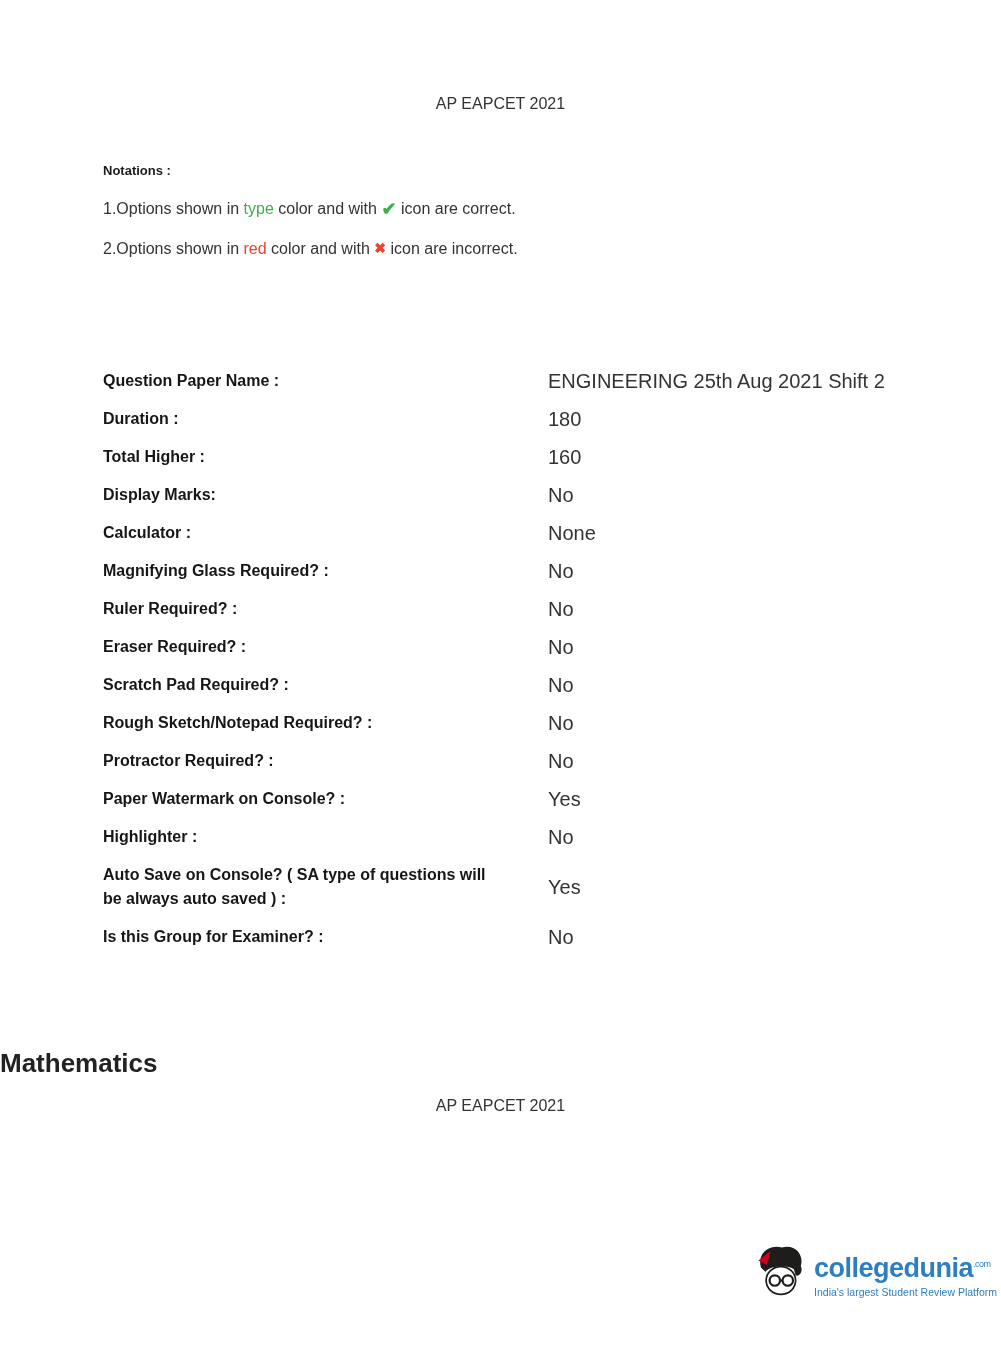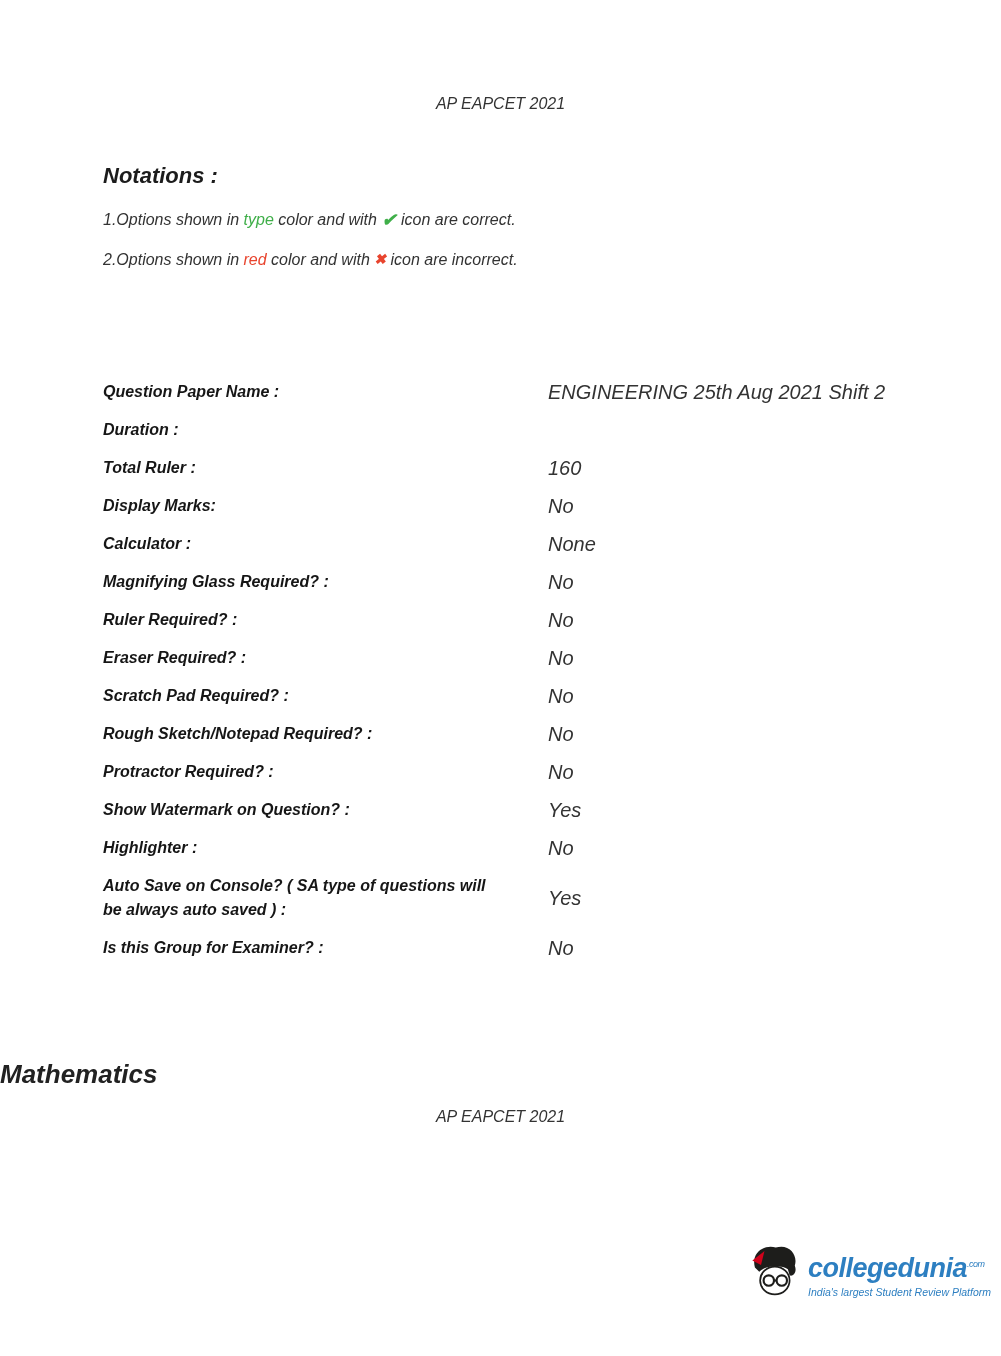--- a/index.html
+++ b/index.html
@@ -6,21 +6,20 @@
   html, body { margin: 0; padding: 0; background: #ffffff; }
   body { font-family: "Liberation Sans", sans-serif; color: #333333; }
 
   .page {
     position: relative;
     width: 1001px;
     height: 1356px;
     margin: 0 auto;
     background: #ffffff;
     overflow: hidden;
-    font-style: italic;
   }
 
   .top-label {
     padding-top: 95px;
     text-align: center;
     font-size: 16px;
     color: #333333;
   }
 
   .main-title {
@@ -29,21 +28,21 @@
     font-size: 33px;
     font-weight: 400;
     line-height: 67px;
     color: #3d3d3d;
   }
 
   .content { padding: 0 103px; }
 
   .notations-heading {
     margin-top: 50px;
-    font-size: 22px;
+    font-size: 13px;
     font-weight: 700;
     color: #1c1c1c;
   }
 
   .notation-line {
     margin: 20px 0 0 0;
     font-size: 16px;
     color: #333333;
   }
   .green-word { color: #3faf49; }
@@ -81,21 +80,21 @@
   }
   .subject-sub {
     margin-top: 18px;
     text-align: center;
     font-size: 16px;
     color: #333333;
   }
 
   .logo {
     position: absolute;
-    right: 10px;
+    right: 4px;
     top: 1243px;
     display: flex;
     align-items: center;
     gap: 8px;
   }
   .logo-text-block { display: flex; flex-direction: column; }
   .logo-wordmark {
     font-size: 27px;
     font-weight: 700;
     color: #2d7fc1;
@@ -131,24 +130,25 @@
     <p class="notation-line"><span>2.Options shown in </span><span class="red-word">red</span><span> color and with </span><span class="cross-icon">✖</span><span> icon are incorrect.</span></p>
 
     <div class="details-table">
   <div class="detail-row">
     <div class="detail-label">Question Paper Name :</div>
     <div class="detail-value">ENGINEERING 25th Aug 2021 Shift 2</div>
   </div>
 
   <div class="detail-row">
     <div class="detail-label">Duration :</div>
-  </div>
-
-  <div class="detail-row">
-    <div class="detail-label">Total Ruler :</div>
+    <div class="detail-value">180</div>
+  </div>
+
+  <div class="detail-row">
+    <div class="detail-label">Total Higher :</div>
     <div class="detail-value">160</div>
   </div>
 
   <div class="detail-row">
     <div class="detail-label">Display Marks:</div>
     <div class="detail-value">No</div>
   </div>
 
   <div class="detail-row">
     <div class="detail-label">Calculator :</div>
@@ -179,21 +179,21 @@
     <div class="detail-label">Rough Sketch/Notepad Required? :</div>
     <div class="detail-value">No</div>
   </div>
 
   <div class="detail-row">
     <div class="detail-label">Protractor Required? :</div>
     <div class="detail-value">No</div>
   </div>
 
   <div class="detail-row">
-    <div class="detail-label">Show Watermark on Question? :</div>
+    <div class="detail-label">Paper Watermark on Console? :</div>
     <div class="detail-value">Yes</div>
   </div>
 
   <div class="detail-row">
     <div class="detail-label">Highlighter :</div>
     <div class="detail-value">No</div>
   </div>
 
   <div class="detail-row">
     <div class="detail-label">Auto Save on Console? ( SA type of questions will be always auto saved ) :</div>

